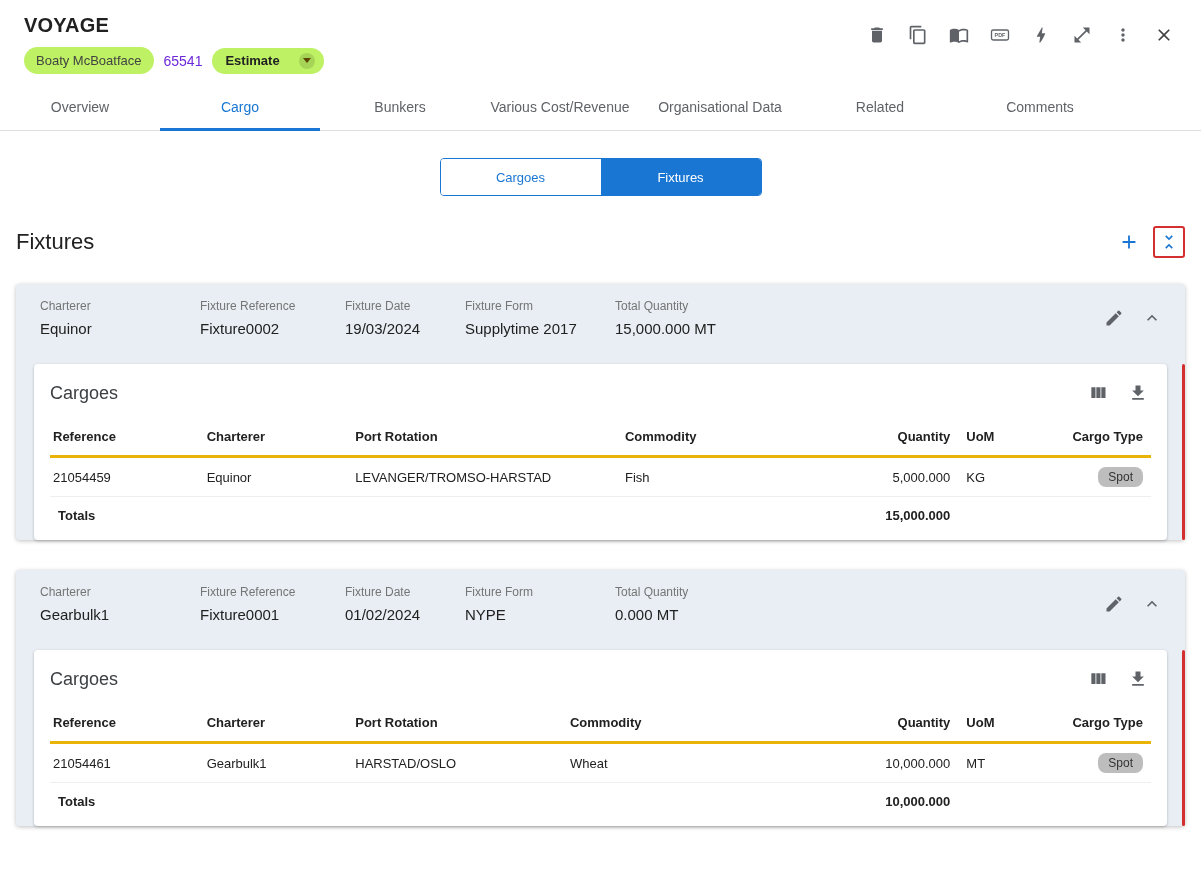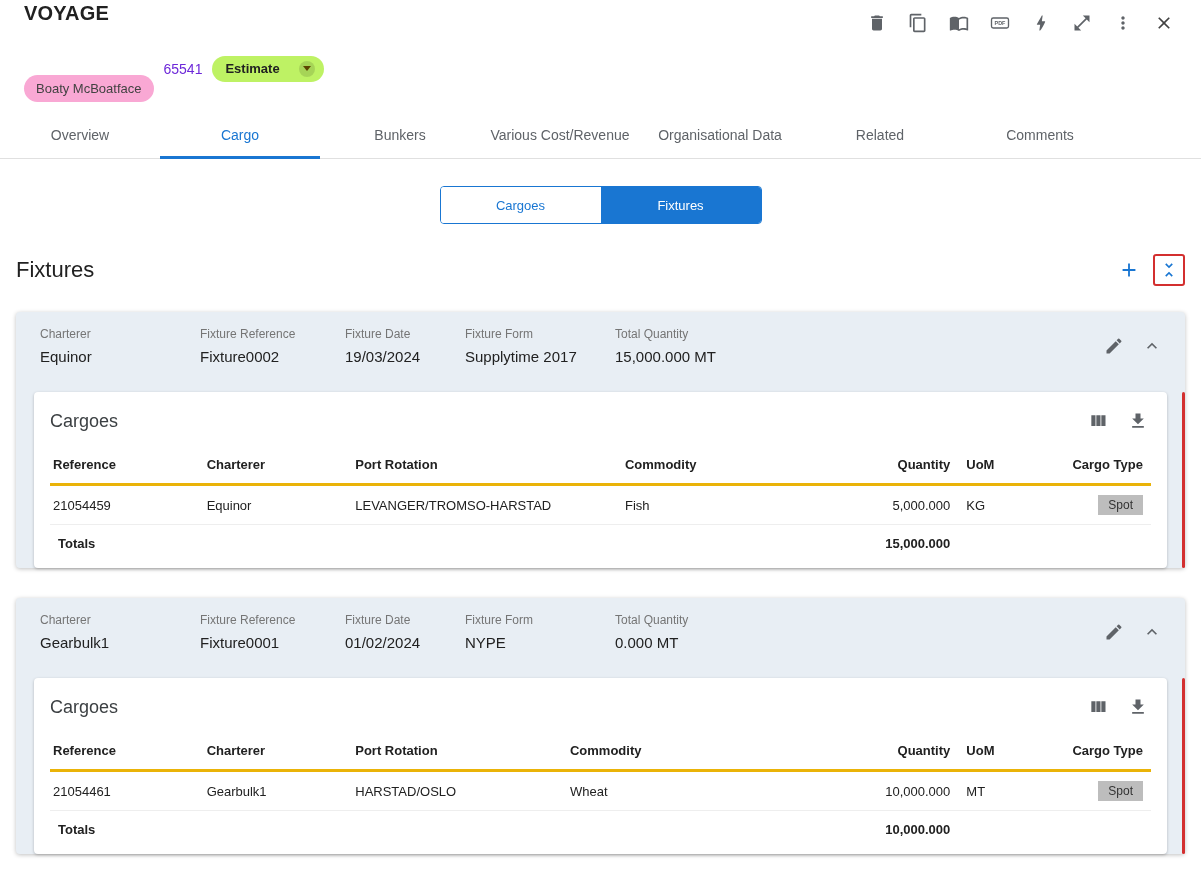--- a/index.html
+++ b/index.html
@@ -2,24 +2,24 @@
 <html><head>
 <meta charset="utf-8">
 <style>
   * { margin:0; padding:0; box-sizing:border-box; }
   html,body { background:#fff; }
   body {
     width:1201px; height:874px; overflow:hidden;
     font-family:"Liberation Sans", sans-serif; color:#212121;
   }
   
-  .topbar { display:flex; justify-content:space-between; align-items:flex-start; padding:2px 24px 0 24px; }
+  .topbar { display:flex; justify-content:space-between; align-items:flex-start; padding:14px 24px 0 24px; }
   .title { font-size:20px; font-weight:700; color:#212121; letter-spacing:.2px; }
   .sub-row { display:flex; align-items:center; gap:10px; margin-top:10px; }
-  .vessel-chip { background:#f9a8d4; border-radius:14px; padding:6px 12px; font-size:13px; color:#424242; border:none; cursor:pointer; font-family:inherit;margin-top:40px; }
+  .vessel-chip { background:#bef264; border-radius:14px; padding:6px 12px; font-size:13px; color:#424242; border:none; cursor:pointer; font-family:inherit; }
   .voyage-no { font-size:14px; color:#6d28d9; }
   .estimate-btn { background:#bef264; border:none; border-radius:14px; padding:5px 9px 5px 13px; font-size:13px; font-weight:700; color:#212121; display:flex; align-items:center; gap:19px; cursor:pointer; font-family:inherit; }
   .estimate-caret { width:16px; height:16px; border-radius:50%; background:rgba(0,0,0,.12); display:flex; align-items:center; justify-content:center; }
   .estimate-caret::after { content:""; width:0; height:0; border-left:4px solid transparent; border-right:4px solid transparent; border-top:5px solid #5c4500; }
   .top-icons { display:flex; align-items:center; gap:15px; margin-top:8px; }
   .icon-btn { background:none; border:none; width:26px; height:26px; display:flex; align-items:center; justify-content:center; color:#5f6368; cursor:pointer; }
   .icon-btn svg { width:20px; height:20px; fill:currentColor; }
   .icon-btn.close-btn { color:#424242; }
   
   .tabs { display:flex; border-bottom:1px solid #e0e0e0; margin-top:12px; }
@@ -51,21 +51,21 @@
   .cargo-card { background:#fff; border-radius:4px; margin:0 18px 8px 18px; box-shadow:0 1px 3px rgba(0,0,0,.25); padding-bottom:6px; }
   .cargo-head { display:flex; justify-content:space-between; align-items:center; padding:16px 16px 12px 16px; }
   .cargo-title { font-size:18px; font-weight:400; color:#3c4043; }
   .cargo-head-icons { display:flex; align-items:center; gap:14px; }
   table { width:calc(100% - 32px); margin:0 16px; border-collapse:collapse; font-size:13px; }
   th { text-align:left; font-weight:700; color:#212121; padding:11px 8px; border-bottom:3px solid #eab308; white-space:nowrap; }
   td { padding:9px 8px; border-bottom:1px solid #eee; color:#212121; white-space:nowrap; }
   th:first-child, td:first-child { padding-left:3px; }
   tr.totals td { border-bottom:none; font-weight:700; padding:11px 8px; }
   .right { text-align:right; }
-  .chip-spot { display:inline-block; background:#bdbdbd; color:#333; font-size:12px; padding:3px 10px; border-radius:0; }
+  .chip-spot { display:inline-block; background:#bdbdbd; color:#333; font-size:12px; padding:3px 10px; border-radius:8px; }
   .red-bar { position:absolute; right:0; top:80px; bottom:0; width:3px; background:#d32f2f; border-radius:2px; }
 </style>
 </head>
 <body>
 
 <div class="topbar">
   <div>
     <div class="title">VOYAGE</div>
     <div class="sub-row">
       <button class="vessel-chip">Boaty McBoatface</button>

